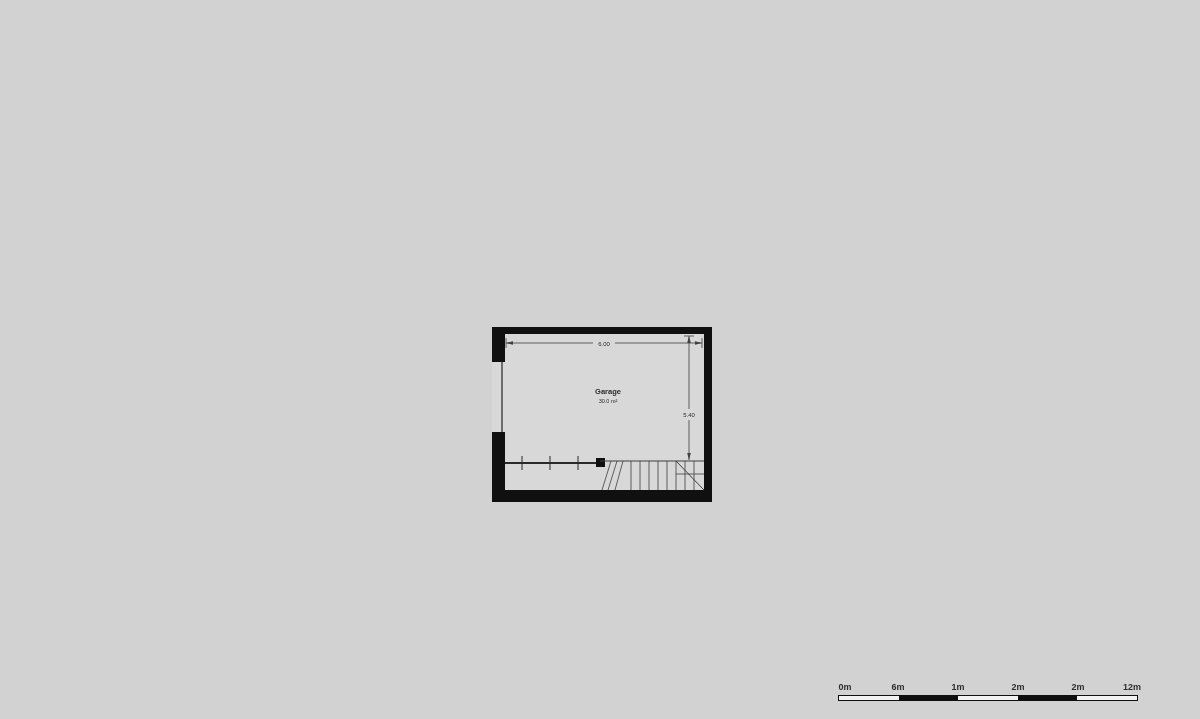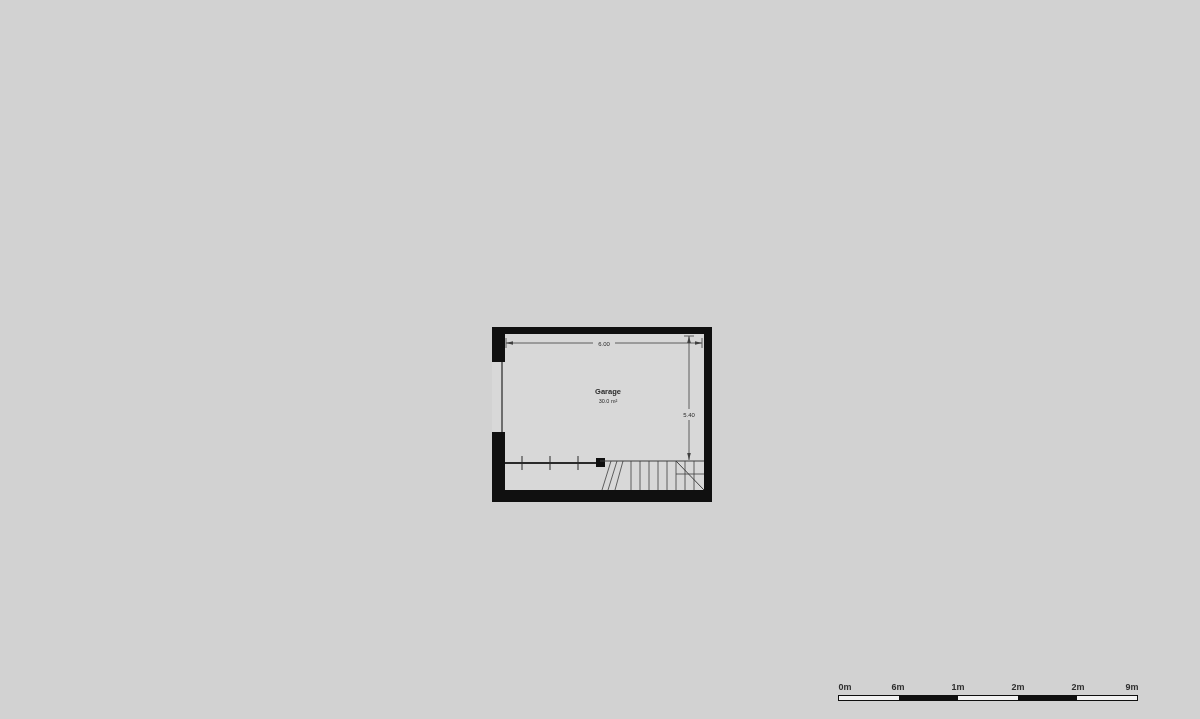--- a/index.html
+++ b/index.html
@@ -159,21 +159,21 @@
       <text x="116" y="76" text-anchor="middle" font-size="5.5" fill="#2b2b2b">30.0 m²</text>
     </svg>
   </div>
 
   <div class="scalebar">
     <span class="tick-label" style="left:7px">0m</span>
     <span class="tick-label" style="left:60px">6m</span>
     <span class="tick-label" style="left:120px">1m</span>
     <span class="tick-label" style="left:180px">2m</span>
     <span class="tick-label" style="left:240px">2m</span>
-    <span class="tick-label" style="left:294px">9m</span>
+    <span class="tick-label" style="left:294px">12m</span>
     <div class="bar">
       <div class="seg light"></div>
       <div class="seg dark"></div>
       <div class="seg light"></div>
       <div class="seg dark"></div>
       <div class="seg light"></div>
     </div>
   </div>
 
 </div>

